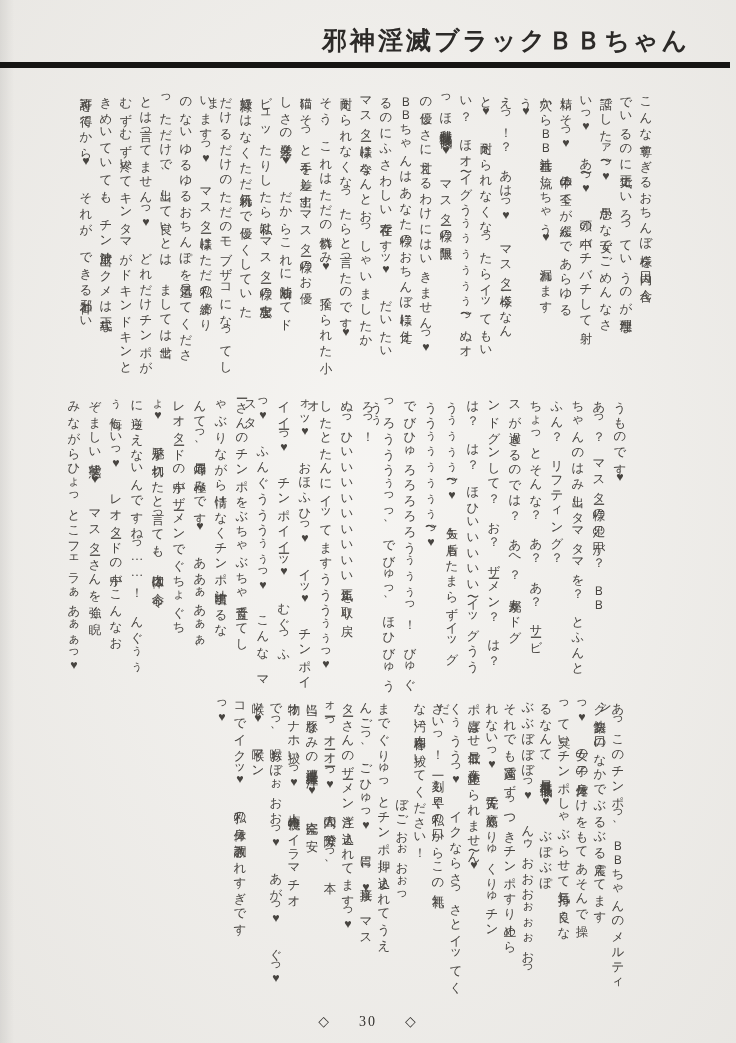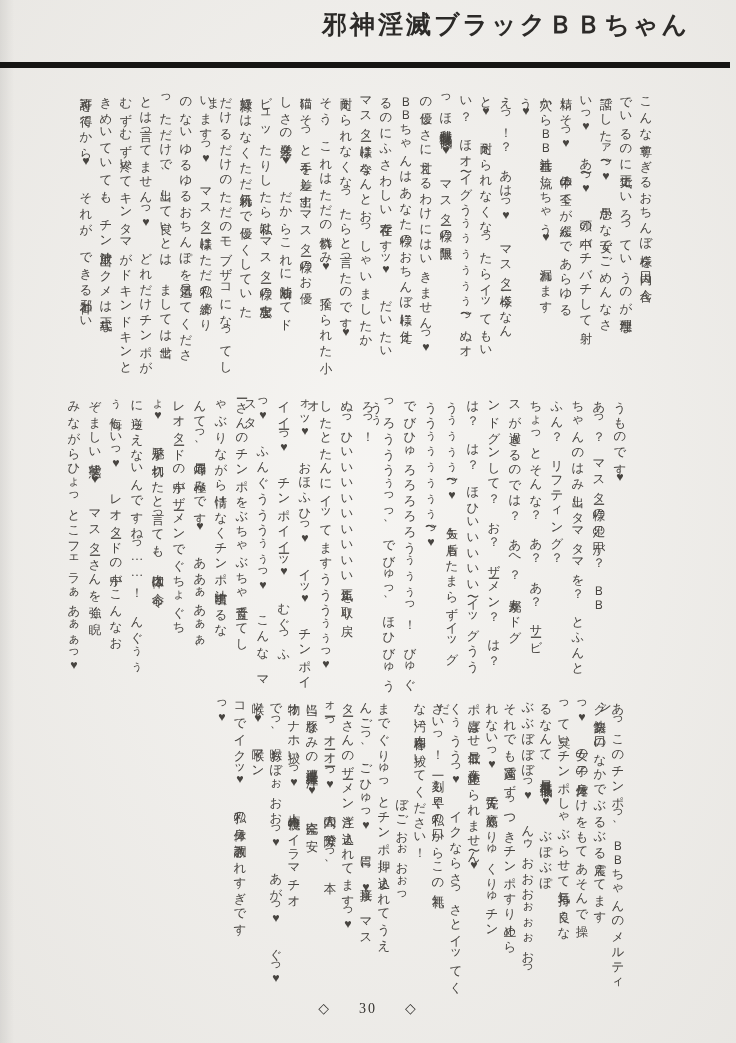--- a/index.html
+++ b/index.html
@@ -8,21 +8,21 @@
     width:736px;height:1043px;
     background:#f1efeb;
     background-image:
       linear-gradient(90deg, rgba(0,0,0,0.07) 0, rgba(0,0,0,0.0) 14px),
       radial-gradient(ellipse at 50% 45%, rgba(255,255,255,0.35) 0%, rgba(0,0,0,0.035) 100%);
     overflow:hidden;
     font-family:"Liberation Serif","DejaVu Serif",serif;
     color:#45423f;
   }
   .header-title{
-    position:absolute;top:8px;right:46px;
+    position:absolute;top:24px;right:46px;
     margin:0;
     font-size:25px;font-weight:600;letter-spacing:3px;
     color:#2c2a28;white-space:nowrap;text-align:center;
   }
   .header-rule{
     position:absolute;top:62px;left:0;
     width:730px;height:6px;background:#161513;
   }
   .tblock{
     position:absolute;
@@ -34,21 +34,21 @@
     line-height:1;
   }
   .tblock .vcol{height:100%;}
   .b1{top:88px;right:84px;height:292px;}
   .b1 .vcol{width:20px;}
   .b2{top:392px;right:110px;height:296px;}
   .b2 .vcol{width:21px;}
   .b3{top:694px;right:112px;height:296px;}
   .b3 .vcol{width:18px;}
   .footer{
-    position:absolute;bottom:26px;left:0;width:736px;
+    position:absolute;bottom:13px;left:0;width:736px;
     text-align:center;font-size:14px;color:#33312e;
     letter-spacing:2px;
   }
   .footer span{margin:0 14px;}
 </style>
 </head>
 <body>
 
 <div class="page">
 

